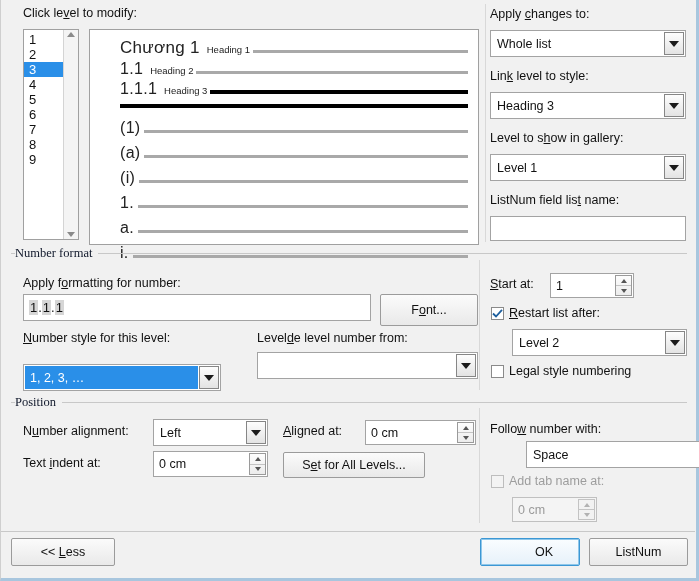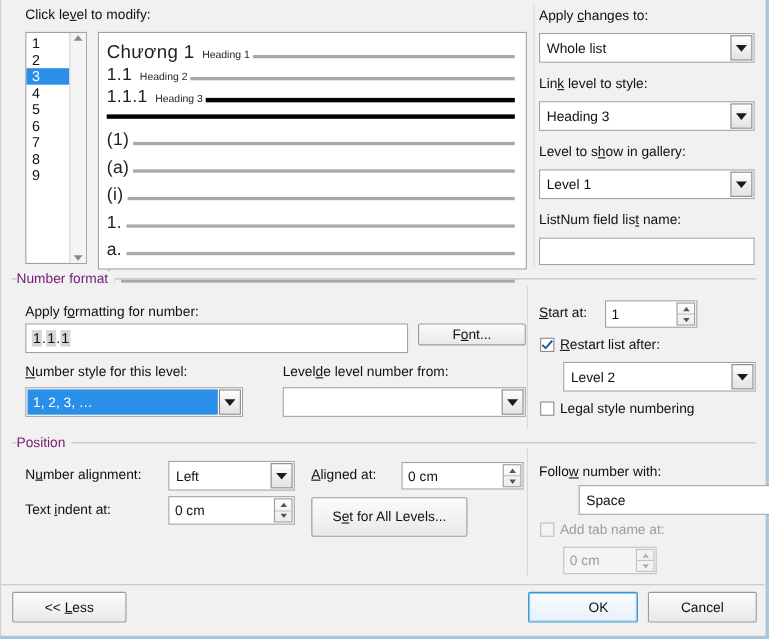--- a/index.html
+++ b/index.html
@@ -46,35 +46,35 @@
   .sb-arrow {
     width:0;height:0;border-left:4px solid transparent;border-right:4px solid transparent;
   }
   .sb-up { border-bottom:5px solid #8a8a8a; }
   .sb-down { border-top:5px solid #8a8a8a; }
 
   
   #preview {
     position:absolute; left:88px; top:29px; width:390px; height:216px;
     background:#fff; border:1px solid #a0a0a0;
-    padding:8px 10px 0 7px;
+    padding:8px 10px 0 30px;
   }
   .prow { display:flex; align-items:baseline; margin-bottom:2px; }
   .pnum { font-size:17px; color:#222; white-space:nowrap; letter-spacing:0.3px; }
   .pnum.sm { font-size:16px; }
   .phead { font-size:9.5px; color:#222; margin-left:7px; white-space:nowrap; }
   .prule { flex:1; height:3px; background:#a9a9a9; margin-left:3px; }
   .prule.blk { background:#000; height:4px; }
   .fullrule { height:4px; background:#000; margin:6px 0 11px 0; }
   .prow.body { margin-bottom:7px; }
   .prow.body .pnum { font-size:16px; }
   .prow.body .prule { margin-left:4px; }
 
   
-  .group-label { position:absolute; font-size:12.5px; color:#701a75; background:#f1f1f1; padding-right:6px; z-index:2;}
+  .group-label { position:absolute; font-size:12.5px; color:#0f172a; background:#f1f1f1; padding-right:6px; z-index:2;font-family:Liberation Serif, serif;}
   .group-line { position:absolute; height:1px; background:#d2d2d2; border-top:1px solid #c8c8c8; }
   .vline { position:absolute; width:1px; background:#d8d8d8; }
 
   
   .textbox {
     position:absolute; background:#fff; border:1px solid #a3a3a3;
     font-size:12.5px; color:#111; display:flex; align-items:center;
     padding-left:5px; white-space:nowrap;
   }
 
@@ -243,26 +243,26 @@
   <div class="group-label" style="left:14px; top:246px;">Number format</div>
   <div class="group-line" style="left:10px; top:253px; width:676px;"></div>
   <div class="vline" style="left:478px; top:260px; height:130px;"></div>
 
   <div class="lbl abs" style="left:22px; top:276px;"><span>Apply f</span><u>o</u><span>rmatting for number:</span></div>
 
   <div class="textbox" style="left:22px; top:294px; width:348px; height:27px;">
     <span id="fmt-val"><span class="field-shade">1</span><span>.</span><span class="field-shade">1</span><span>.</span><span class="field-shade">1</span></span>
   </div>
 
-  <div class="btn" style="left:379px; top:294px; width:98px; height:20px;">
+  <div class="btn" style="left:379px; top:294px; width:98px; height:32px;">
       <span><span>F</span><u>o</u><span>nt...</span></span>
     </div>
 
   <div class="lbl abs" style="left:22px; top:331px;"><u>N</u><span>umber style for this level:</span></div>
-  <div class="combo" style="left:22px; top:352px; width:198px; height:27px;">
+  <div class="combo" style="left:22px; top:364px; width:198px; height:27px;">
     <div class="ctext selhl">1, 2, 3, …</div>
     <div class="cbtn">
         <span class="caret"></span>
       </div>
   </div>
 
   <div class="lbl abs" style="left:256px; top:331px;"><span>Level</span><u>d</u><span>e level number from:</span></div>
   <div class="combo" style="left:256px; top:352px; width:221px; height:27px;">
     <div class="ctext"></div>
     <div class="cbtn">
@@ -335,21 +335,21 @@
     <div class="sbtns">
       <div class="sb">
           <span class="tri-u"></span>
         </div>
       <div class="sb">
           <span class="tri-d"></span>
         </div>
     </div>
   </div>
 
-  <div class="btn" style="left:282px; top:452px; width:142px; height:36px;">
+  <div class="btn" style="left:282px; top:452px; width:142px; height:26px;">
       <span><span>S</span><u>e</u><span>t for All Levels...</span></span>
     </div>
 
   <div class="lbl abs" style="left:489px; top:422px;"><span>Follo</span><u>w</u><span> number with:</span></div>
   <div class="combo" style="left:489px; top:441px; width:197px; height:27px;margin-left:36px;">
     <div class="ctext">Space</div>
     <div class="cbtn">
         <span class="caret"></span>
       </div>
   </div>
@@ -370,15 +370,15 @@
     </div>
   </div>
 
   <div class="group-line" style="left:0px; top:531px; width:694px; background:#e8e8e8;"></div>
 
   <div class="btn" style="left:10px; top:538px; width:104px; height:28px;">
       <span><span>&lt;&lt; </span><u>L</u><span>ess</span></span>
     </div>
 
   <div class="btn focus" style="left:479px; top:538px; width:100px; height:28px;padding-left:28px;">OK</div>
-  <div class="btn" style="left:588px; top:538px; width:99px; height:28px;">Cancel</div>
+  <div class="btn" style="left:588px; top:538px; width:99px; height:28px;">ListNum</div>
 
 </div>
 
 </body></html>

